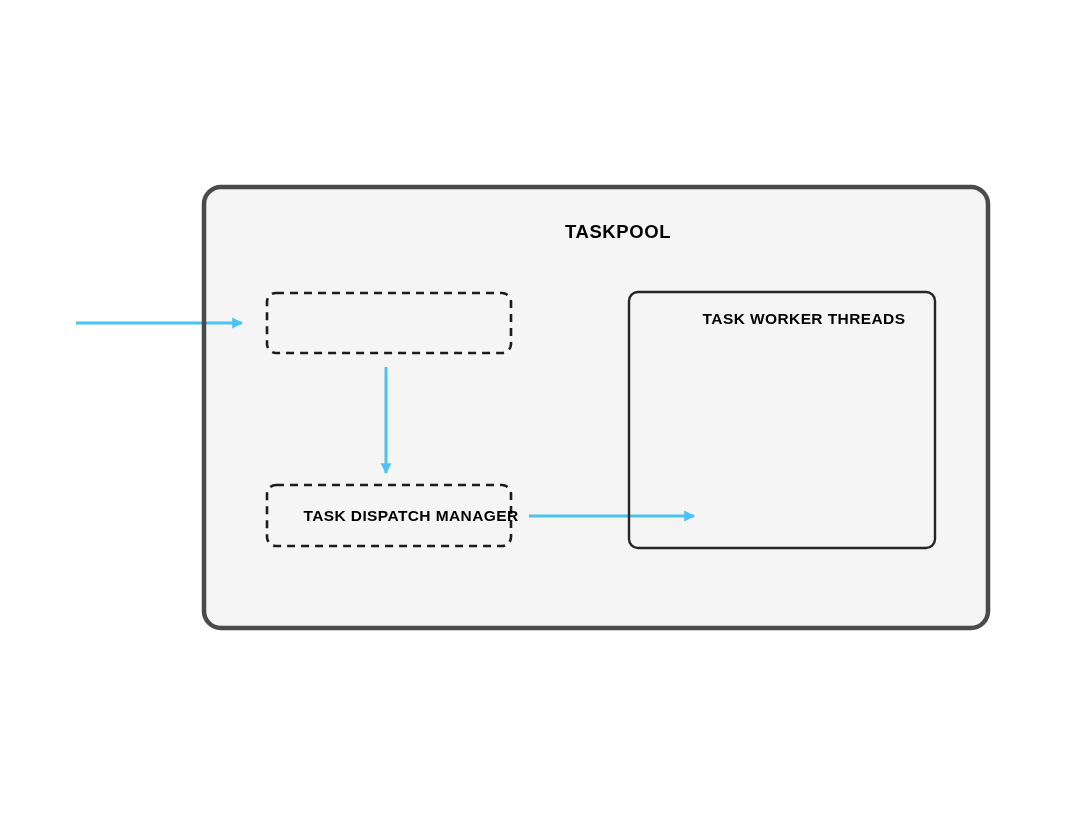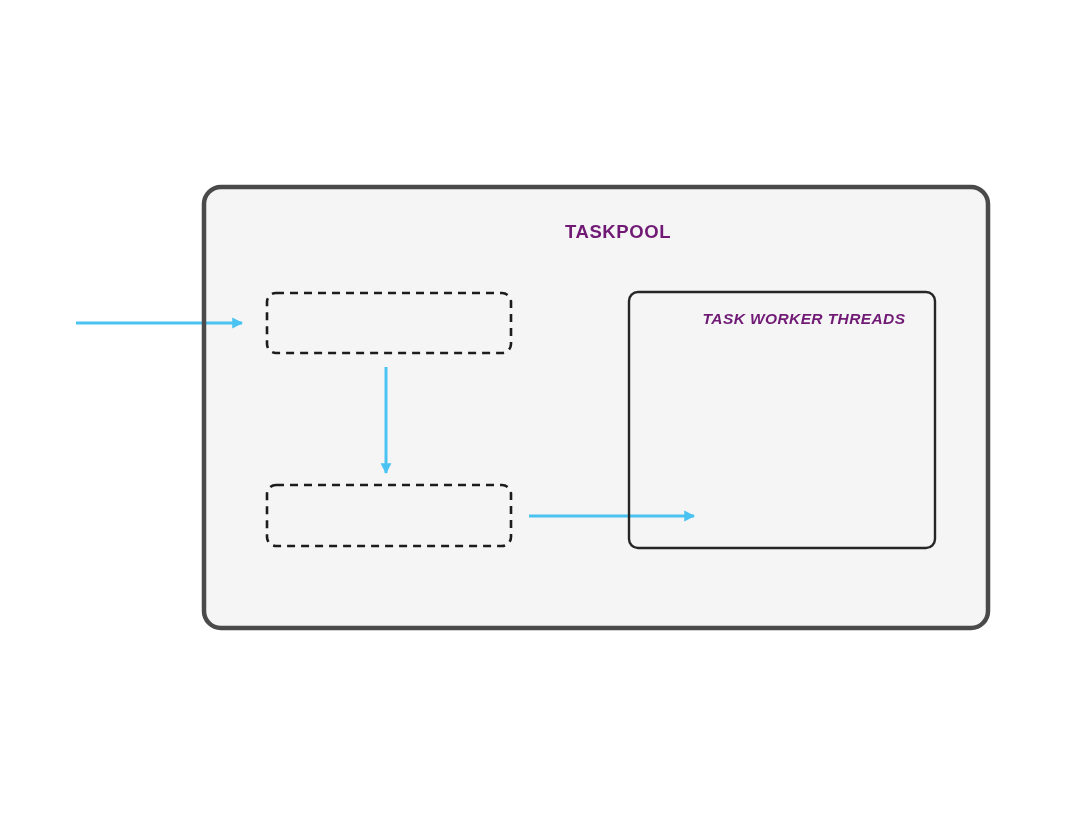--- a/index.html
+++ b/index.html
@@ -13,21 +13,21 @@
     position: relative;
     width: 1080px; height: 817px;
   }
   .stage svg.diagram-layer {
     position: absolute;
     left: 0; top: 0;
     width: 1080px; height: 817px;
   }
   .label {
     position: absolute;
-    color: #701a75;
+    color: #000000;
     font-weight: 600;
     letter-spacing: 0.4px;
     display: flex;
     align-items: center;
     justify-content: center;
     text-align: right;
     white-space: nowrap;
     padding-left: 44px;
   }
   .label.title {
@@ -43,21 +43,20 @@
   }
   .label.task-dispatch {
     left: 266px; top: 484px;
     width: 246px; height: 63px;
     font-size: 15.5px;
   }
   .label.task-workers {
     left: 628px; top: 308px;
     width: 308px; height: 22px;
     font-size: 15.5px;
-    font-style: italic;
   }
 </style>
 </head>
 <body>
 
 <div class="stage">
 
   <svg class="diagram-layer" viewBox="0 0 1080 817" xmlns="http://www.w3.org/2000/svg">
     <defs>
       <marker id="arrowhead" viewBox="0 0 12 12" refX="10" refY="6" markerWidth="13" markerHeight="13" markerUnits="userSpaceOnUse" orient="auto">
@@ -74,16 +73,17 @@
     <rect x="204" y="187" width="784" height="441" rx="17" fill="none" stroke="#4a4a4a" stroke-width="4.5"></rect>
 
     <rect x="267" y="293" width="244" height="60" rx="9" fill="none" stroke="#1c1c1c" stroke-width="2.6" stroke-dasharray="8 6"></rect>
     <rect x="267" y="485" width="244" height="61" rx="9" fill="none" stroke="#1c1c1c" stroke-width="2.6" stroke-dasharray="8 6"></rect>
     <rect x="629" y="292" width="306" height="256" rx="9" fill="none" stroke="#262626" stroke-width="2.4"></rect>
   </svg>
 
   <div class="label title">TASKPOOL</div>
 
 
+  <div class="label task-dispatch">TASK DISPATCH MANAGER</div>
 
   <div class="label task-workers">TASK WORKER THREADS</div>
 
 </div>
 
 </body></html>

